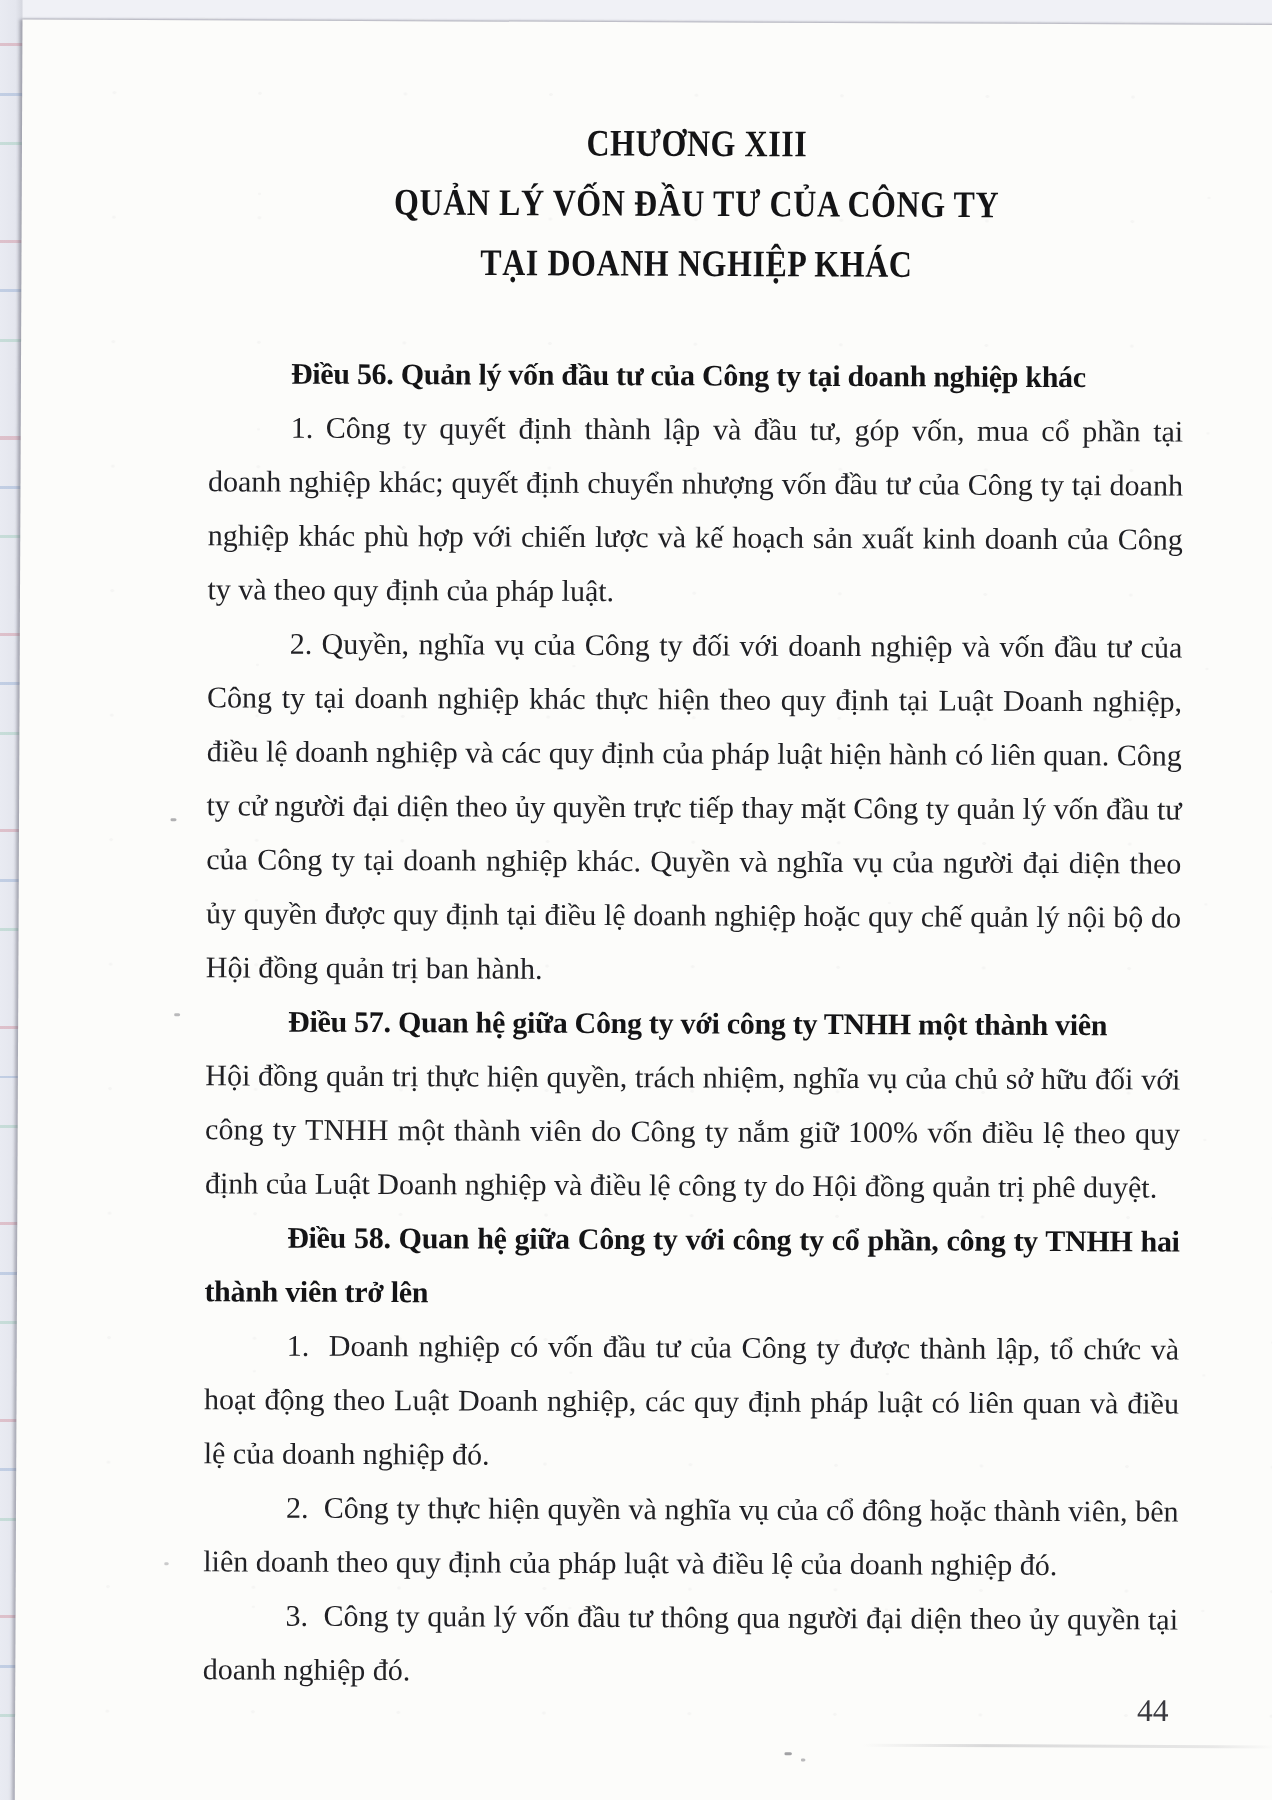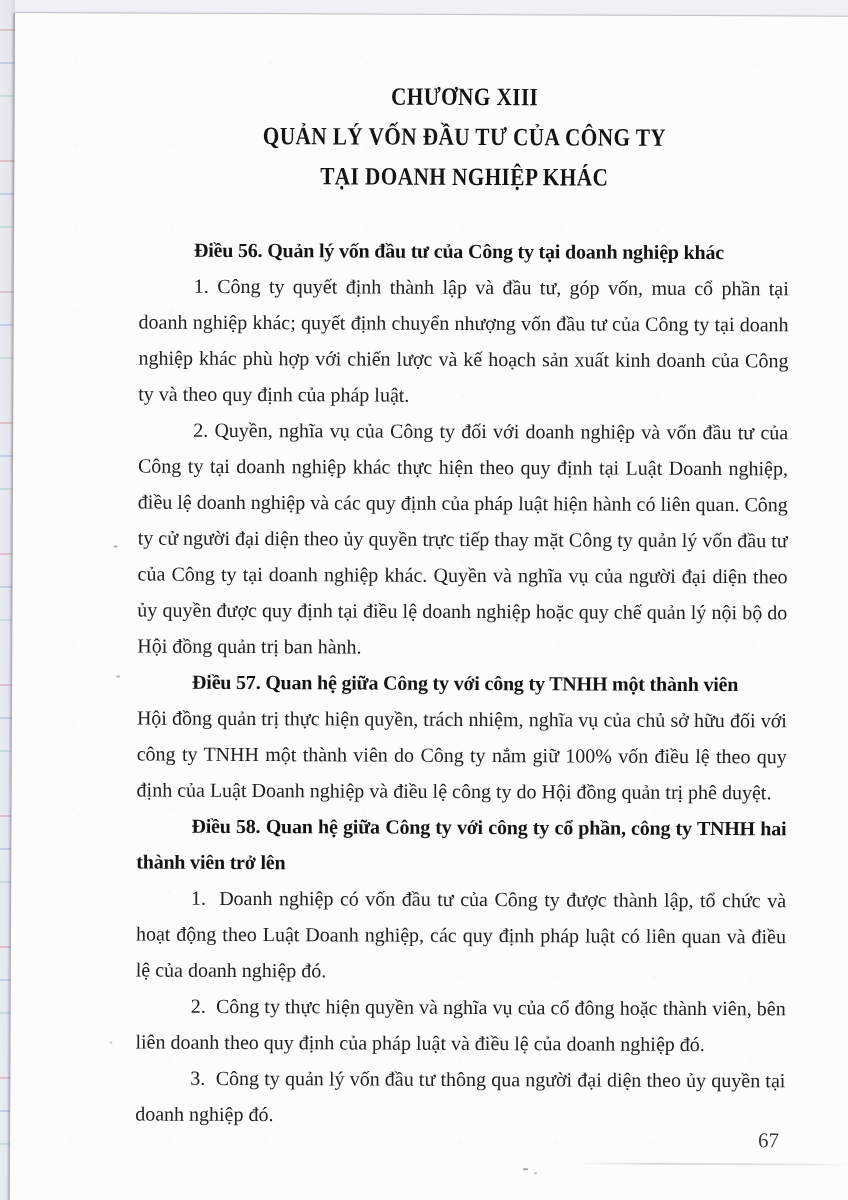--- a/index.html
+++ b/index.html
@@ -130,21 +130,21 @@
       <p>Hội đồng quản trị thực hiện quyền, trách nhiệm, nghĩa vụ của chủ sở hữu đối với công ty TNHH một thành viên do Công ty nắm giữ 100% vốn điều lệ theo quy định của Luật Doanh nghiệp và điều lệ công ty do Hội đồng quản trị phê duyệt.</p>
 
       <p class="heading indent">Điều 58. Quan hệ giữa Công ty với công ty cổ phần, công ty TNHH hai thành viên trở lên</p>
       <p class="indent">1.&nbsp; Doanh nghiệp có vốn đầu tư của Công ty được thành lập, tổ chức và hoạt động theo Luật Doanh nghiệp, các quy định pháp luật có liên quan và điều lệ của doanh nghiệp đó.</p>
       <p class="indent">2.&nbsp; Công ty thực hiện quyền và nghĩa vụ của cổ đông hoặc thành viên, bên liên doanh theo quy định của pháp luật và điều lệ của doanh nghiệp đó.</p>
       <p class="indent">3.&nbsp; Công ty quản lý vốn đầu tư thông qua người đại diện theo ủy quyền tại doanh nghiệp đó.</p>
     </div>
 
   </div>
 
-  <div class="page-number">67</div>
+  <div class="page-number">44</div>
 
   <div class="streak"></div>
   <div class="speck s1"></div>
   <div class="speck s2"></div>
   <div class="speck s3"></div>
   <div class="speck s4"></div>
   <div class="speck s5"></div>
 </div>
 
 </body></html>

